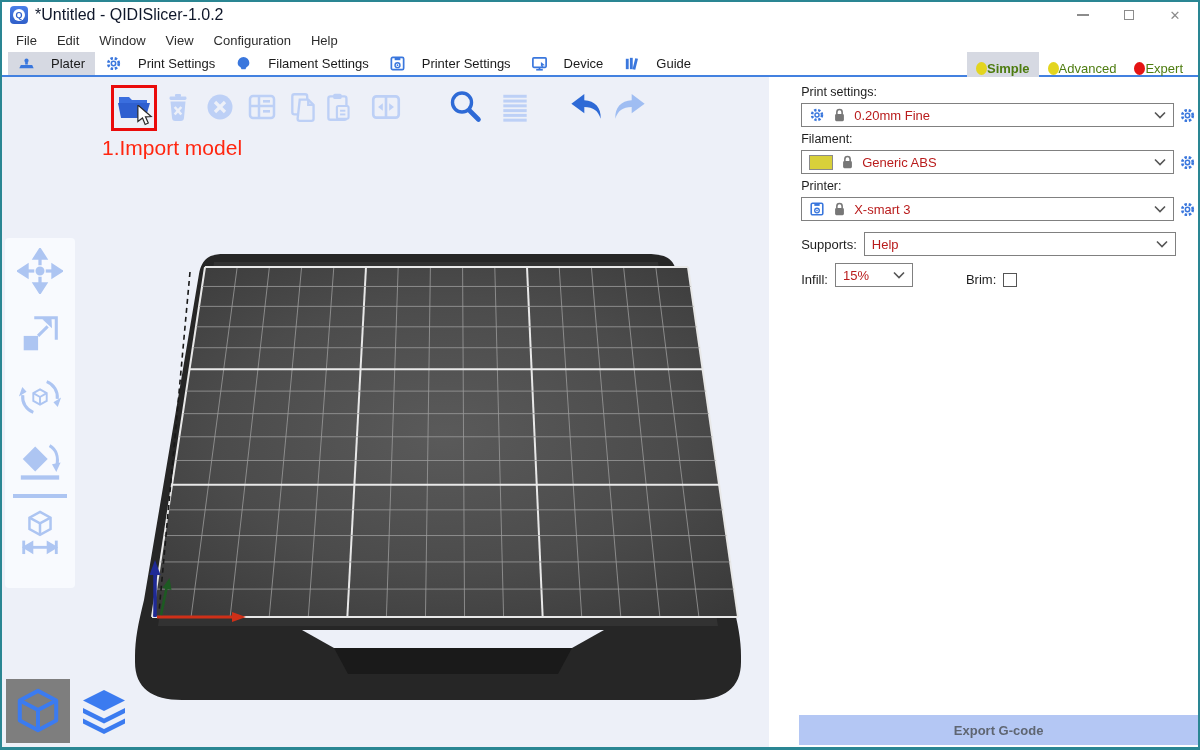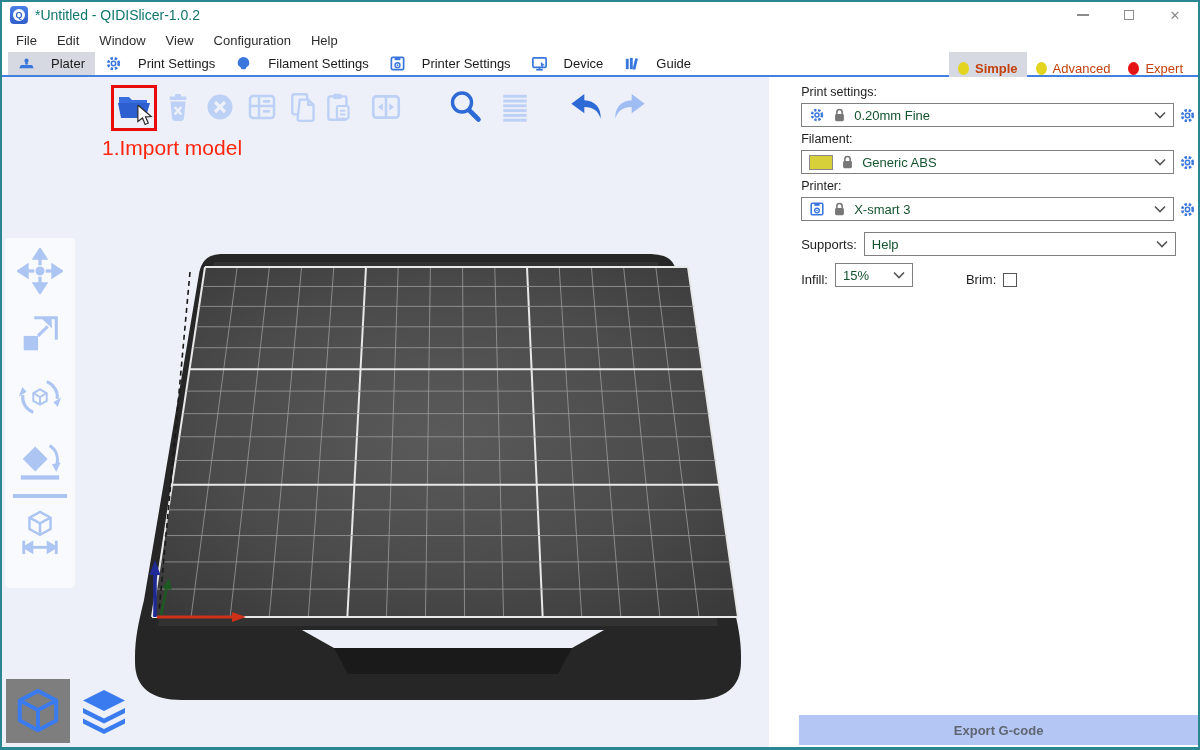--- a/index.html
+++ b/index.html
@@ -5,37 +5,37 @@
   html,body{margin:0;padding:0;background:#9aa0a6;}
   *{box-sizing:border-box;font-family:"Liberation Sans",sans-serif;}
   .win{position:relative;width:1200px;height:750px;background:#fff;
        border:2px solid #2a8693;border-bottom-width:3px;overflow:hidden;}
   
   .titlebar{height:26px;display:flex;align-items:center;background:#fff;padding-left:8px;}
   .applogo{width:18px;height:18px;border-radius:4px;background:linear-gradient(#4a7fe8,#2f5fc9);
            display:flex;align-items:center;justify-content:center;margin-right:7px;}
   .applogo .qball{width:12px;height:12px;border-radius:50%;background:#fff;color:#2f5fc9;
            font-size:9px;font-weight:bold;line-height:12px;text-align:center;}
-  .wtitle{font-size:14px;color:#0f766e;}
+  .wtitle{font-size:16px;color:#0f172a;}
   .winctl{margin-left:auto;display:flex;height:26px;}
   .winctl .wc{width:46px;display:flex;align-items:center;justify-content:center;color:#8c8c8c;
            font-size:13px;cursor:default;}
   .wc .minus{width:12px;height:2px;background:#8c8c8c;}
   .wc .sq{width:10px;height:10px;border:1.4px solid #8c8c8c;}
   
   .menubar{height:24px;display:flex;align-items:center;background:#fff;padding-left:4px;}
   .menubar span{font-size:13px;color:#2d2d2d;padding:3px 10px;cursor:default;}
   
   .tabbar{height:25px;display:flex;align-items:stretch;background:#fff;
           border-bottom:2px solid #4381e0;padding-left:6px;}
   .tab{display:flex;align-items:center;gap:16px;padding:0 10px;font-size:13px;color:#1a1a1a;cursor:default;}
   .tab.sel{background:#d6d9e2;}
   .tab svg{flex:none;}
   .modes{margin-left:auto;display:flex;align-items:stretch;padding-right:6px;}
-  .mode{display:flex;align-items:center;gap:6px;padding:16px 9px;font-size:13px;color:#c2410c;}
+  .mode{display:flex;align-items:center;padding:16px 9px;font-size:13px;color:#4d7c0f;}
   .mode.sel{background:#d6d9e2;font-weight:bold;}
   .dot{width:11px;height:13px;border-radius:50%;}
   
   .main{display:flex;height:670px;}
   .viewport{position:relative;width:783px;height:670px;background:#edf0f8;overflow:hidden;}
   .sidepanel{position:relative;width:413px;height:670px;background:#fff;padding:3px 0 8px 8px;margin-left:24px;}
   
   .tbtn{position:absolute;top:12px;width:36px;height:36px;display:flex;align-items:center;
         justify-content:center;cursor:pointer;}
   .importbox{position:absolute;left:109px;top:8px;width:46px;height:46px;border:3px solid #ea0b0b;
@@ -53,21 +53,21 @@
   .viewbtnprev{position:absolute;left:74px;top:607px;width:56px;height:56px;
         display:flex;align-items:center;justify-content:center;cursor:pointer;}
   
   .plate{position:absolute;left:126px;top:171px;}
   .gmin{stroke:#9b9b9b;stroke-width:1;opacity:.8;}
   .gmaj{stroke:#e8e8e8;stroke-width:2;}
   
   .flabel{font-size:12.5px;color:#1d1d1d;height:16px;margin:5px 0 2px;}
   .comborow{display:flex;align-items:center;}
   .combo{flex:1;height:24px;border:1px solid #808080;background:#fff;display:flex;
-         align-items:center;gap:7px;padding:0 7px;font-size:13px;color:#14532d;cursor:default;}
+         align-items:center;gap:7px;padding:0 7px;font-size:13px;color:#b91c1c;cursor:default;}
   .combo .chev{margin-left:auto;}
   .gearbtn{width:17px;height:17px;margin:0 2px 0 5px;flex:none;cursor:pointer;}
   .swatch{width:24px;height:15px;background:#d8d03a;border:1px solid #8a8a8a;flex:none;}
   .suprow{display:flex;align-items:center;margin-top:11px;padding-right:22px;}
   .suprow .slabel{font-size:13px;color:#1d1d1d;margin-right:7px;}
   .infrow{display:flex;align-items:flex-end;margin-top:7px;}
   .infcombo{width:78px;flex:none;}
   .brimlabel{font-size:13px;color:#1d1d1d;margin-left:53px;margin-right:7px;}
   .checkbox{width:14px;height:14px;border:1px solid #555;background:#fff;cursor:pointer;}
   .exportbtn{position:absolute;left:6px;right:0;bottom:2px;height:30px;background:#b4c7f4;

